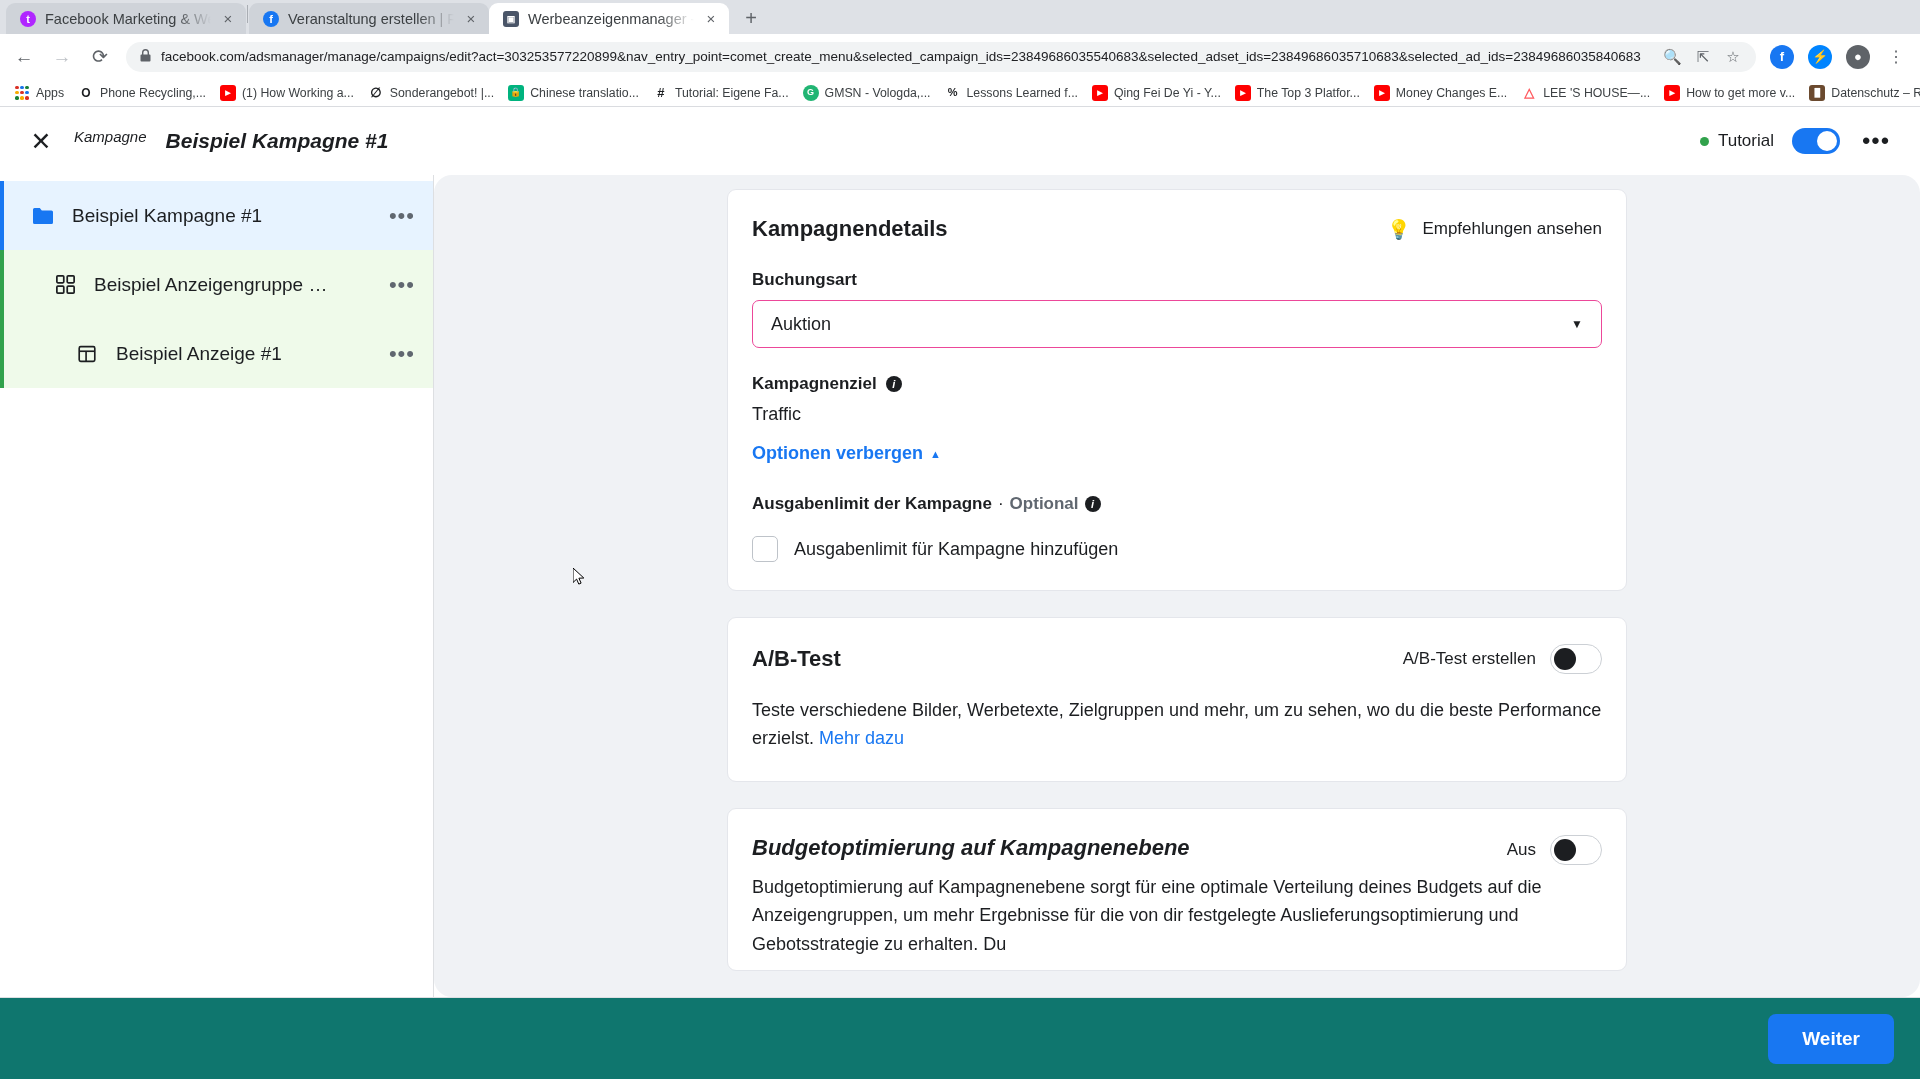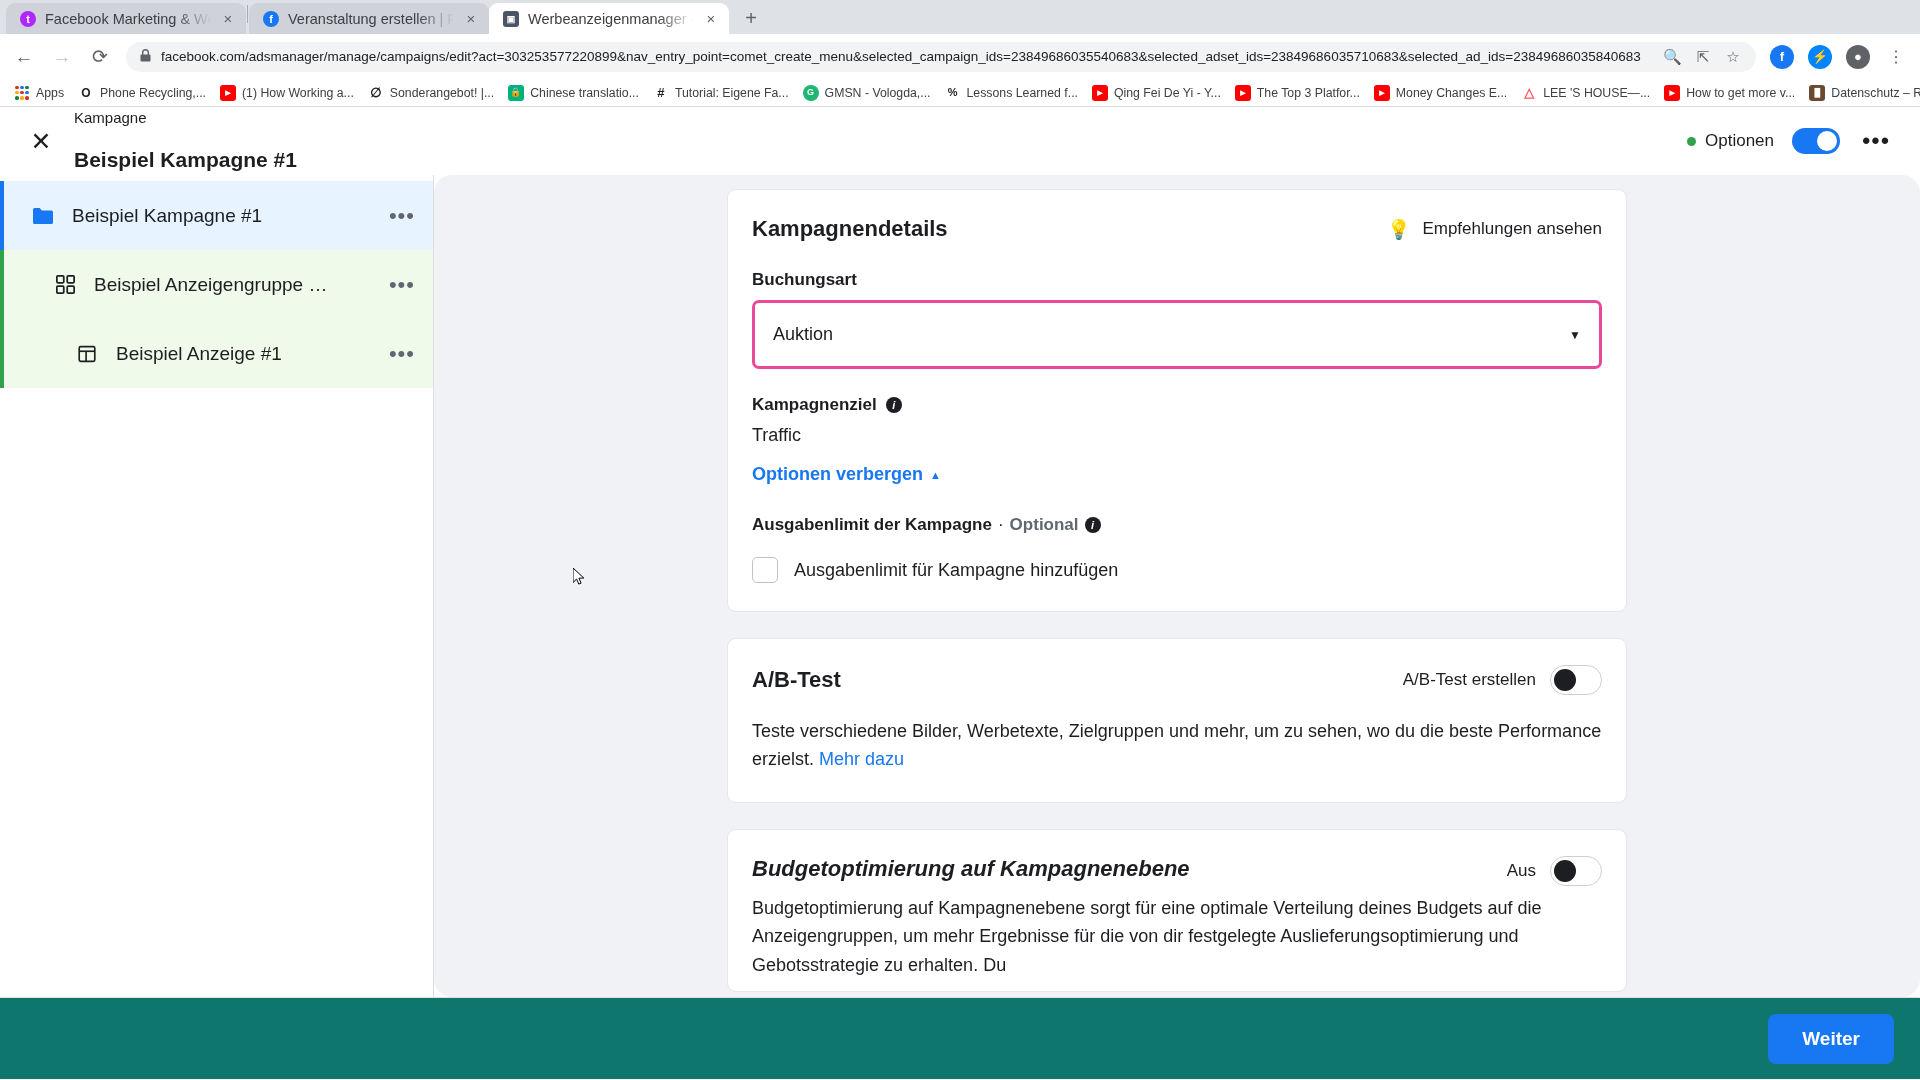--- a/index.html
+++ b/index.html
@@ -163,21 +163,21 @@
     flex: 0 0 68px;
     position: relative;
   }
   .close-x {
     width: 34px; height: 34px;
     display: flex; align-items: center; justify-content: center;
     font-size: 25px; color: #1c1e21; font-weight: 300;
     flex: 0 0 34px;
     margin-right: 16px;
   }
-  .hdr-titles { display: flex; flex-direction: column; gap: 19px; }
+  .hdr-titles { display: flex; gap: 19px; font-style: italic; }
   .hdr-eyebrow { font-size: 15px; color: #1c1e21; line-height: 1.25; }
   .hdr-title { font-size: 21px; font-weight: bold; color: #1c1e21; line-height: 1.25; }
 
   .hdr-tabs {
     position: absolute;
     left: 50%;
     transform: translateX(-50%);
     display: flex;
     align-items: center;
     gap: 6px;
@@ -295,22 +295,22 @@
     display: flex; align-items: center; gap: 9px;
   }
   .info-i {
     width: 16px; height: 16px; border-radius: 50%;
     background: #1c1e21; color: #fff;
     font-size: 11px; font-weight: bold;
     display: inline-flex; align-items: center; justify-content: center;
     font-style: italic; flex: 0 0 16px;
   }
   .select-box {
-    height: 69px;
-    border: 3px solid #ec4899;
+    height: 48px;
+    border: 1px solid #ec4899;
     border-radius: 7px;
     display: flex; align-items: center;
     padding: 4px 18px;
     font-size: 18px; color: #1c1e21;
     margin-bottom: 26px;
     background: #fff;
   }
   .select-box .caret { margin-left: auto; font-size: 12px; color: #1c1e21; }
   .plain-value { font-size: 18px; color: #1c1e21; margin-bottom: 18px; }
   .toggle-link {
@@ -516,21 +516,21 @@
     <div class="close-x">✕</div>
     <div class="hdr-titles">
       <div class="hdr-eyebrow">Kampagne</div>
       <div class="hdr-title">Beispiel Kampagne #1</div>
     </div>
 
 
     <div class="hdr-right">
       <div class="status-pill">
         <span class="status-dot"></span>
-        <span class="status-label">Optionen</span>
+        <span class="status-label">Tutorial</span>
       </div>
       <div class="switch">
         <span class="knob"></span>
       </div>
       <div class="dots-btn">•••</div>
     </div>
   </div>
 
   <div class="app-body">
 

